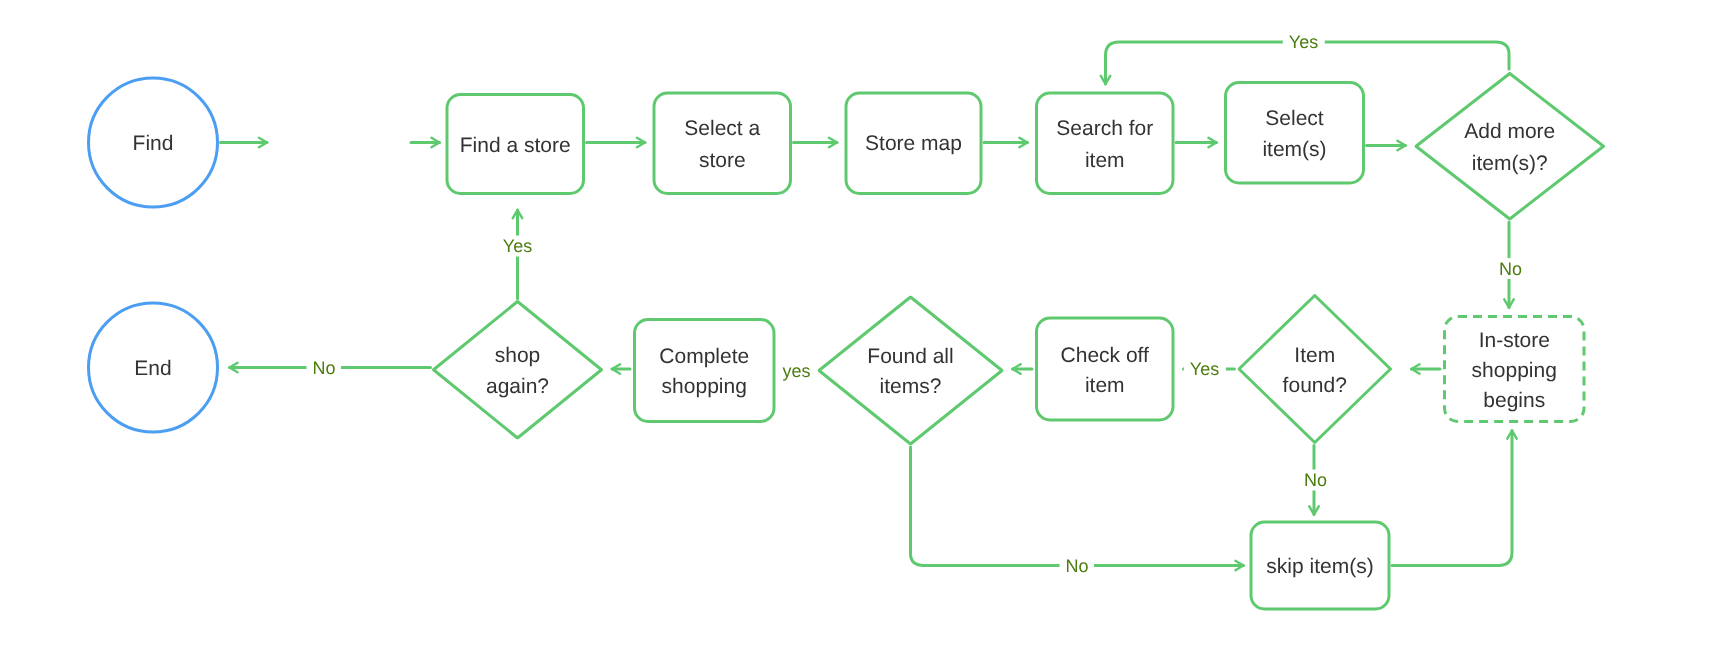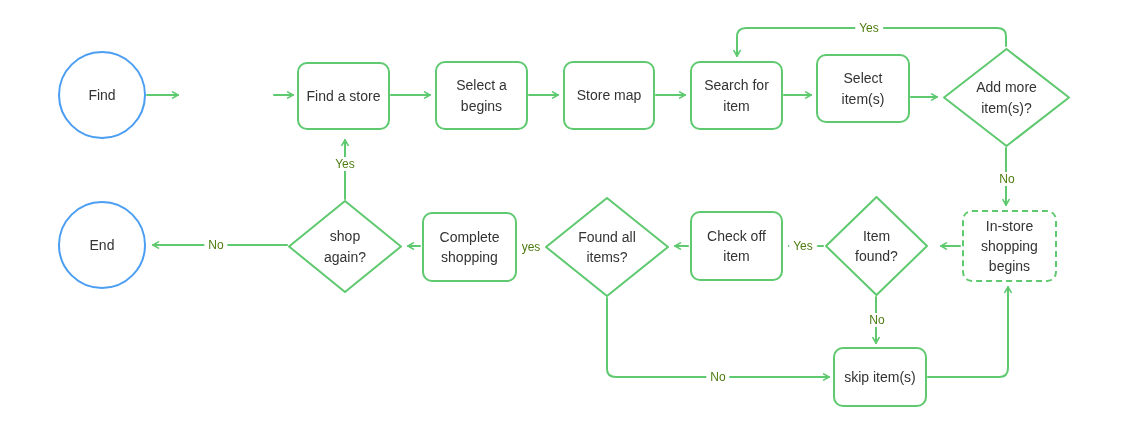--- a/index.html
+++ b/index.html
@@ -64,21 +64,21 @@
     <span class="lbl">Find</span>
   </div>
   <div class="node terminator" style="left:58px;top:201px;width:88px;height:88px;">
     <span class="lbl">End</span>
   </div>
 
   <div class="node process" style="left:297px;top:62px;width:93px;height:68px;">
     <span class="lbl">Find a store</span>
   </div>
   <div class="node process" style="left:435px;top:61px;width:93px;height:69px;">
-    <span class="lbl" style="max-width:70px;">Select a begins</span>
+    <span class="lbl" style="max-width:70px;">Select a store</span>
   </div>
   <div class="node process" style="left:563px;top:61px;width:92px;height:69px;">
     <span class="lbl">Store map</span>
   </div>
   <div class="node process" style="left:690px;top:61px;width:93px;height:69px;">
     <span class="lbl" style="max-width:78px;">Search for item</span>
   </div>
   <div class="node process" style="left:816px;top:54px;width:94px;height:69px;">
     <span class="lbl" style="max-width:68px;">Select item(s)</span>
   </div>

